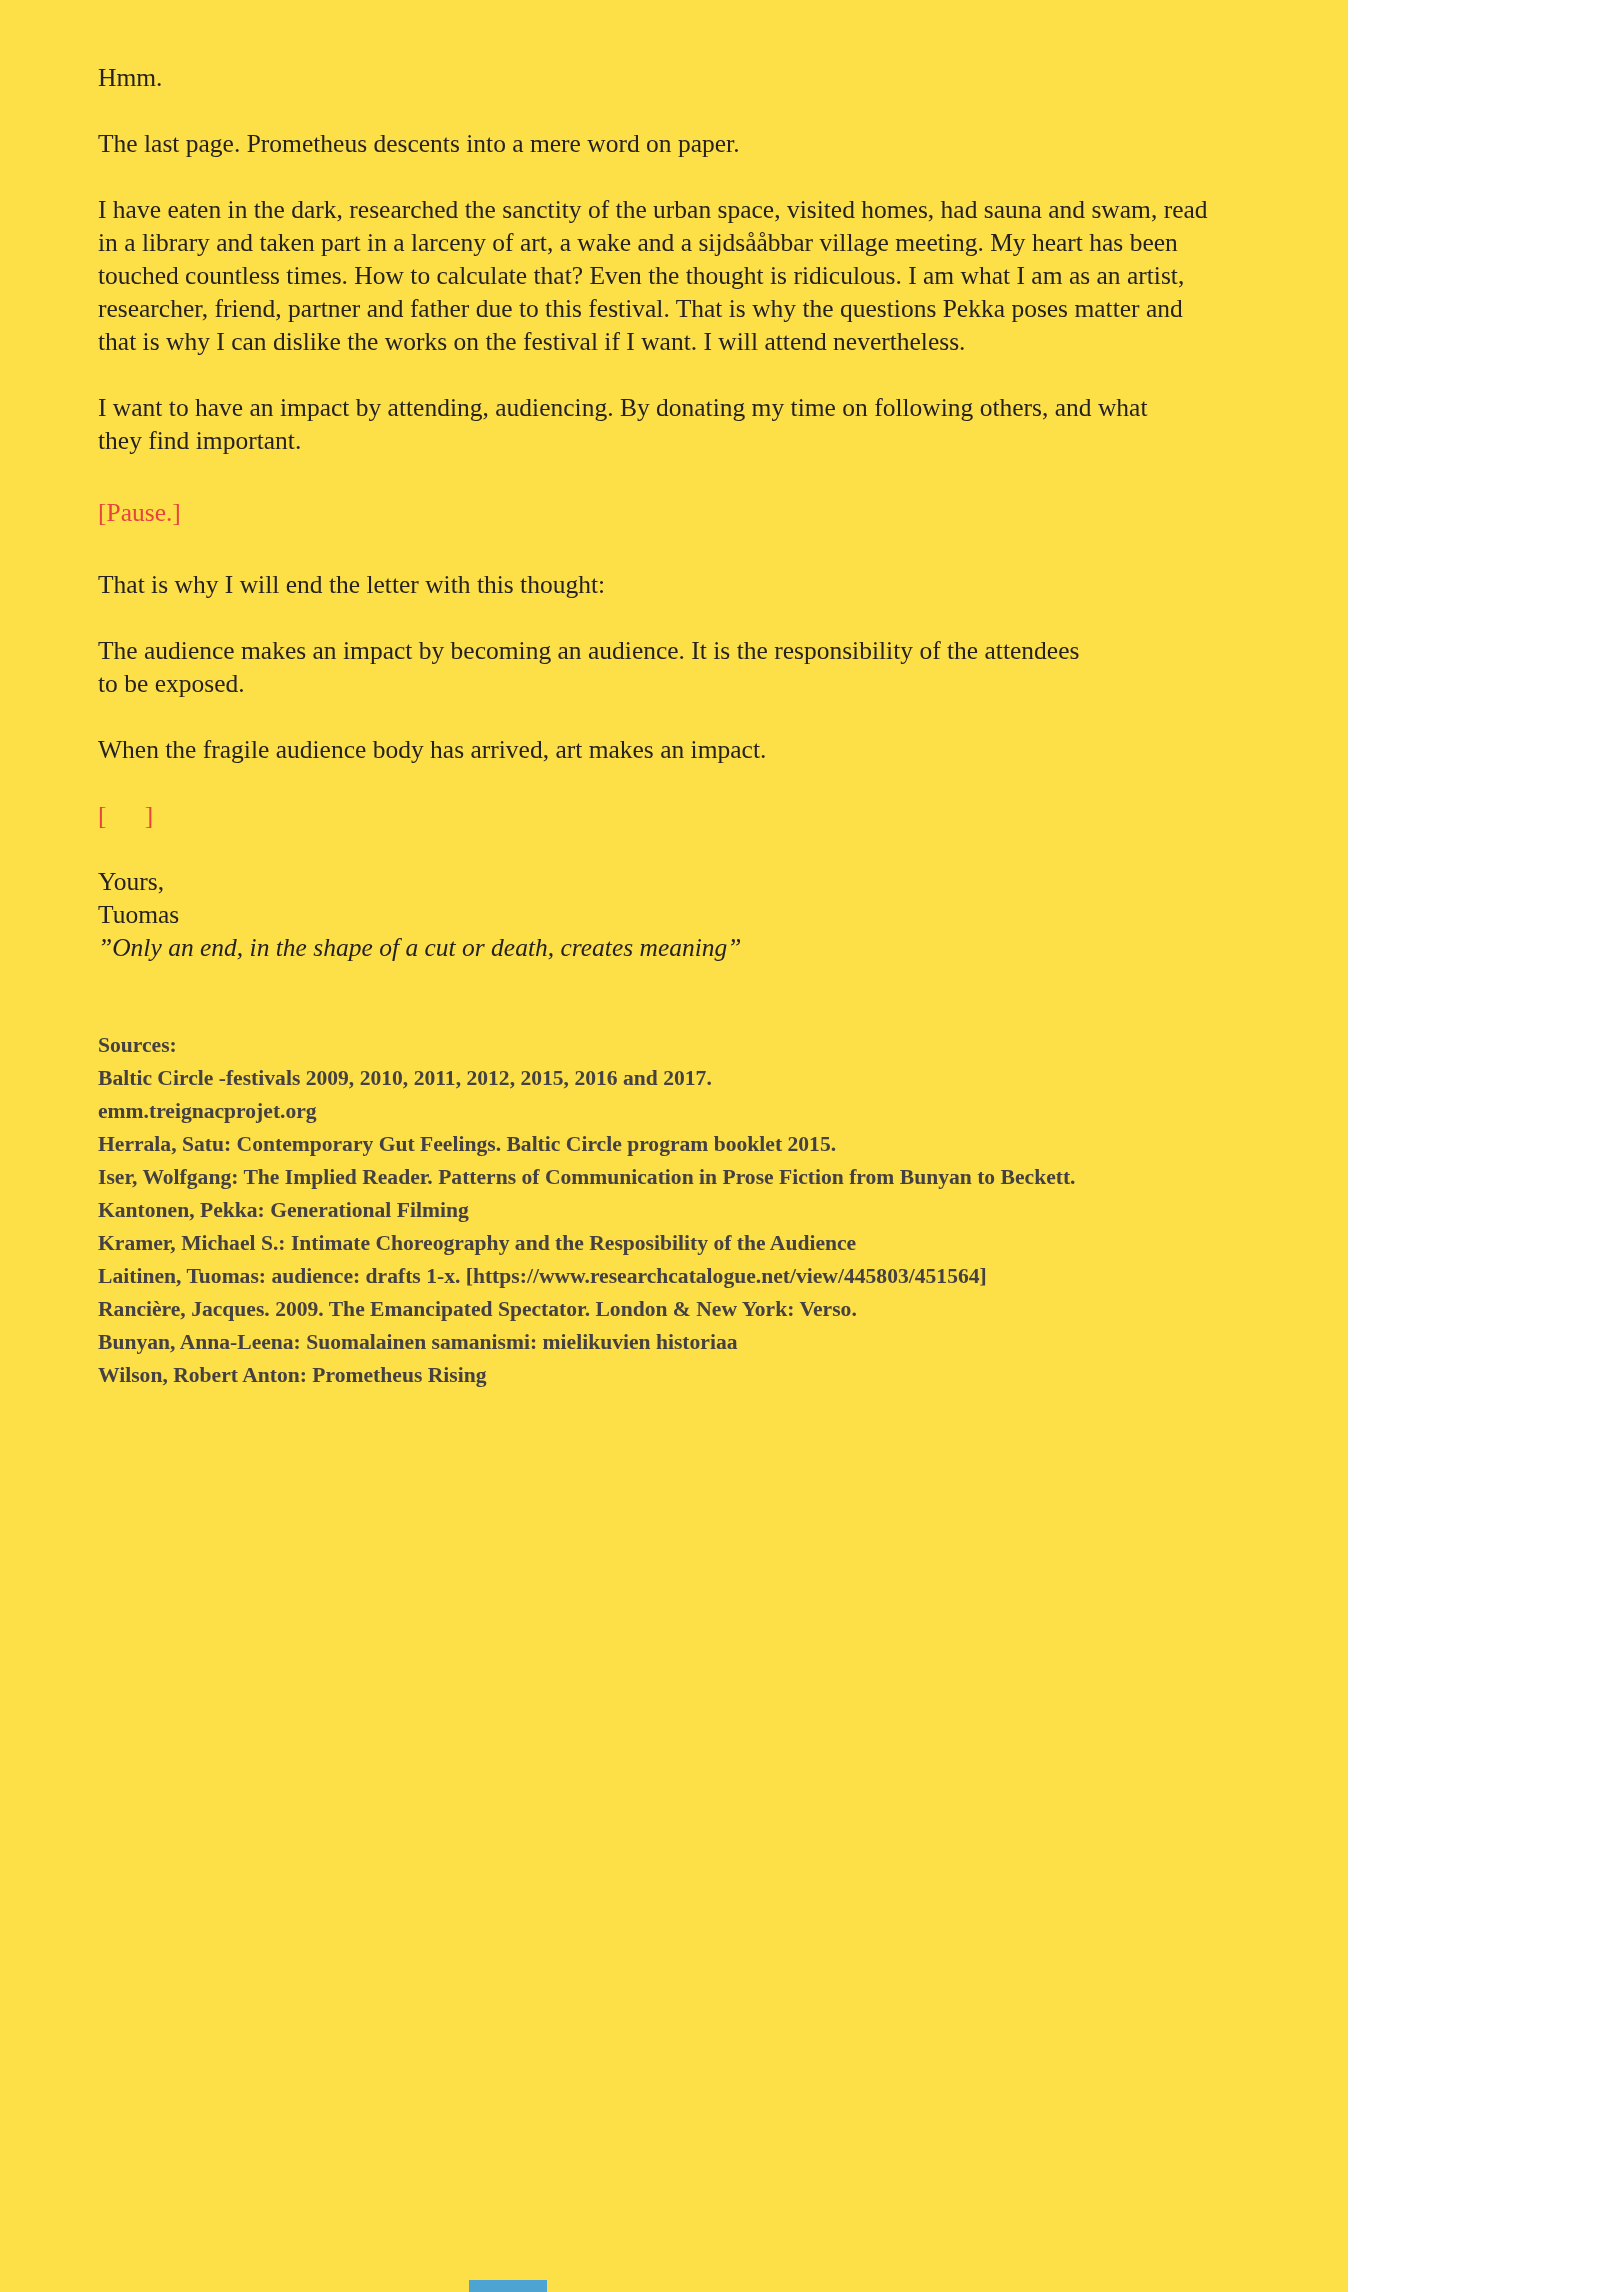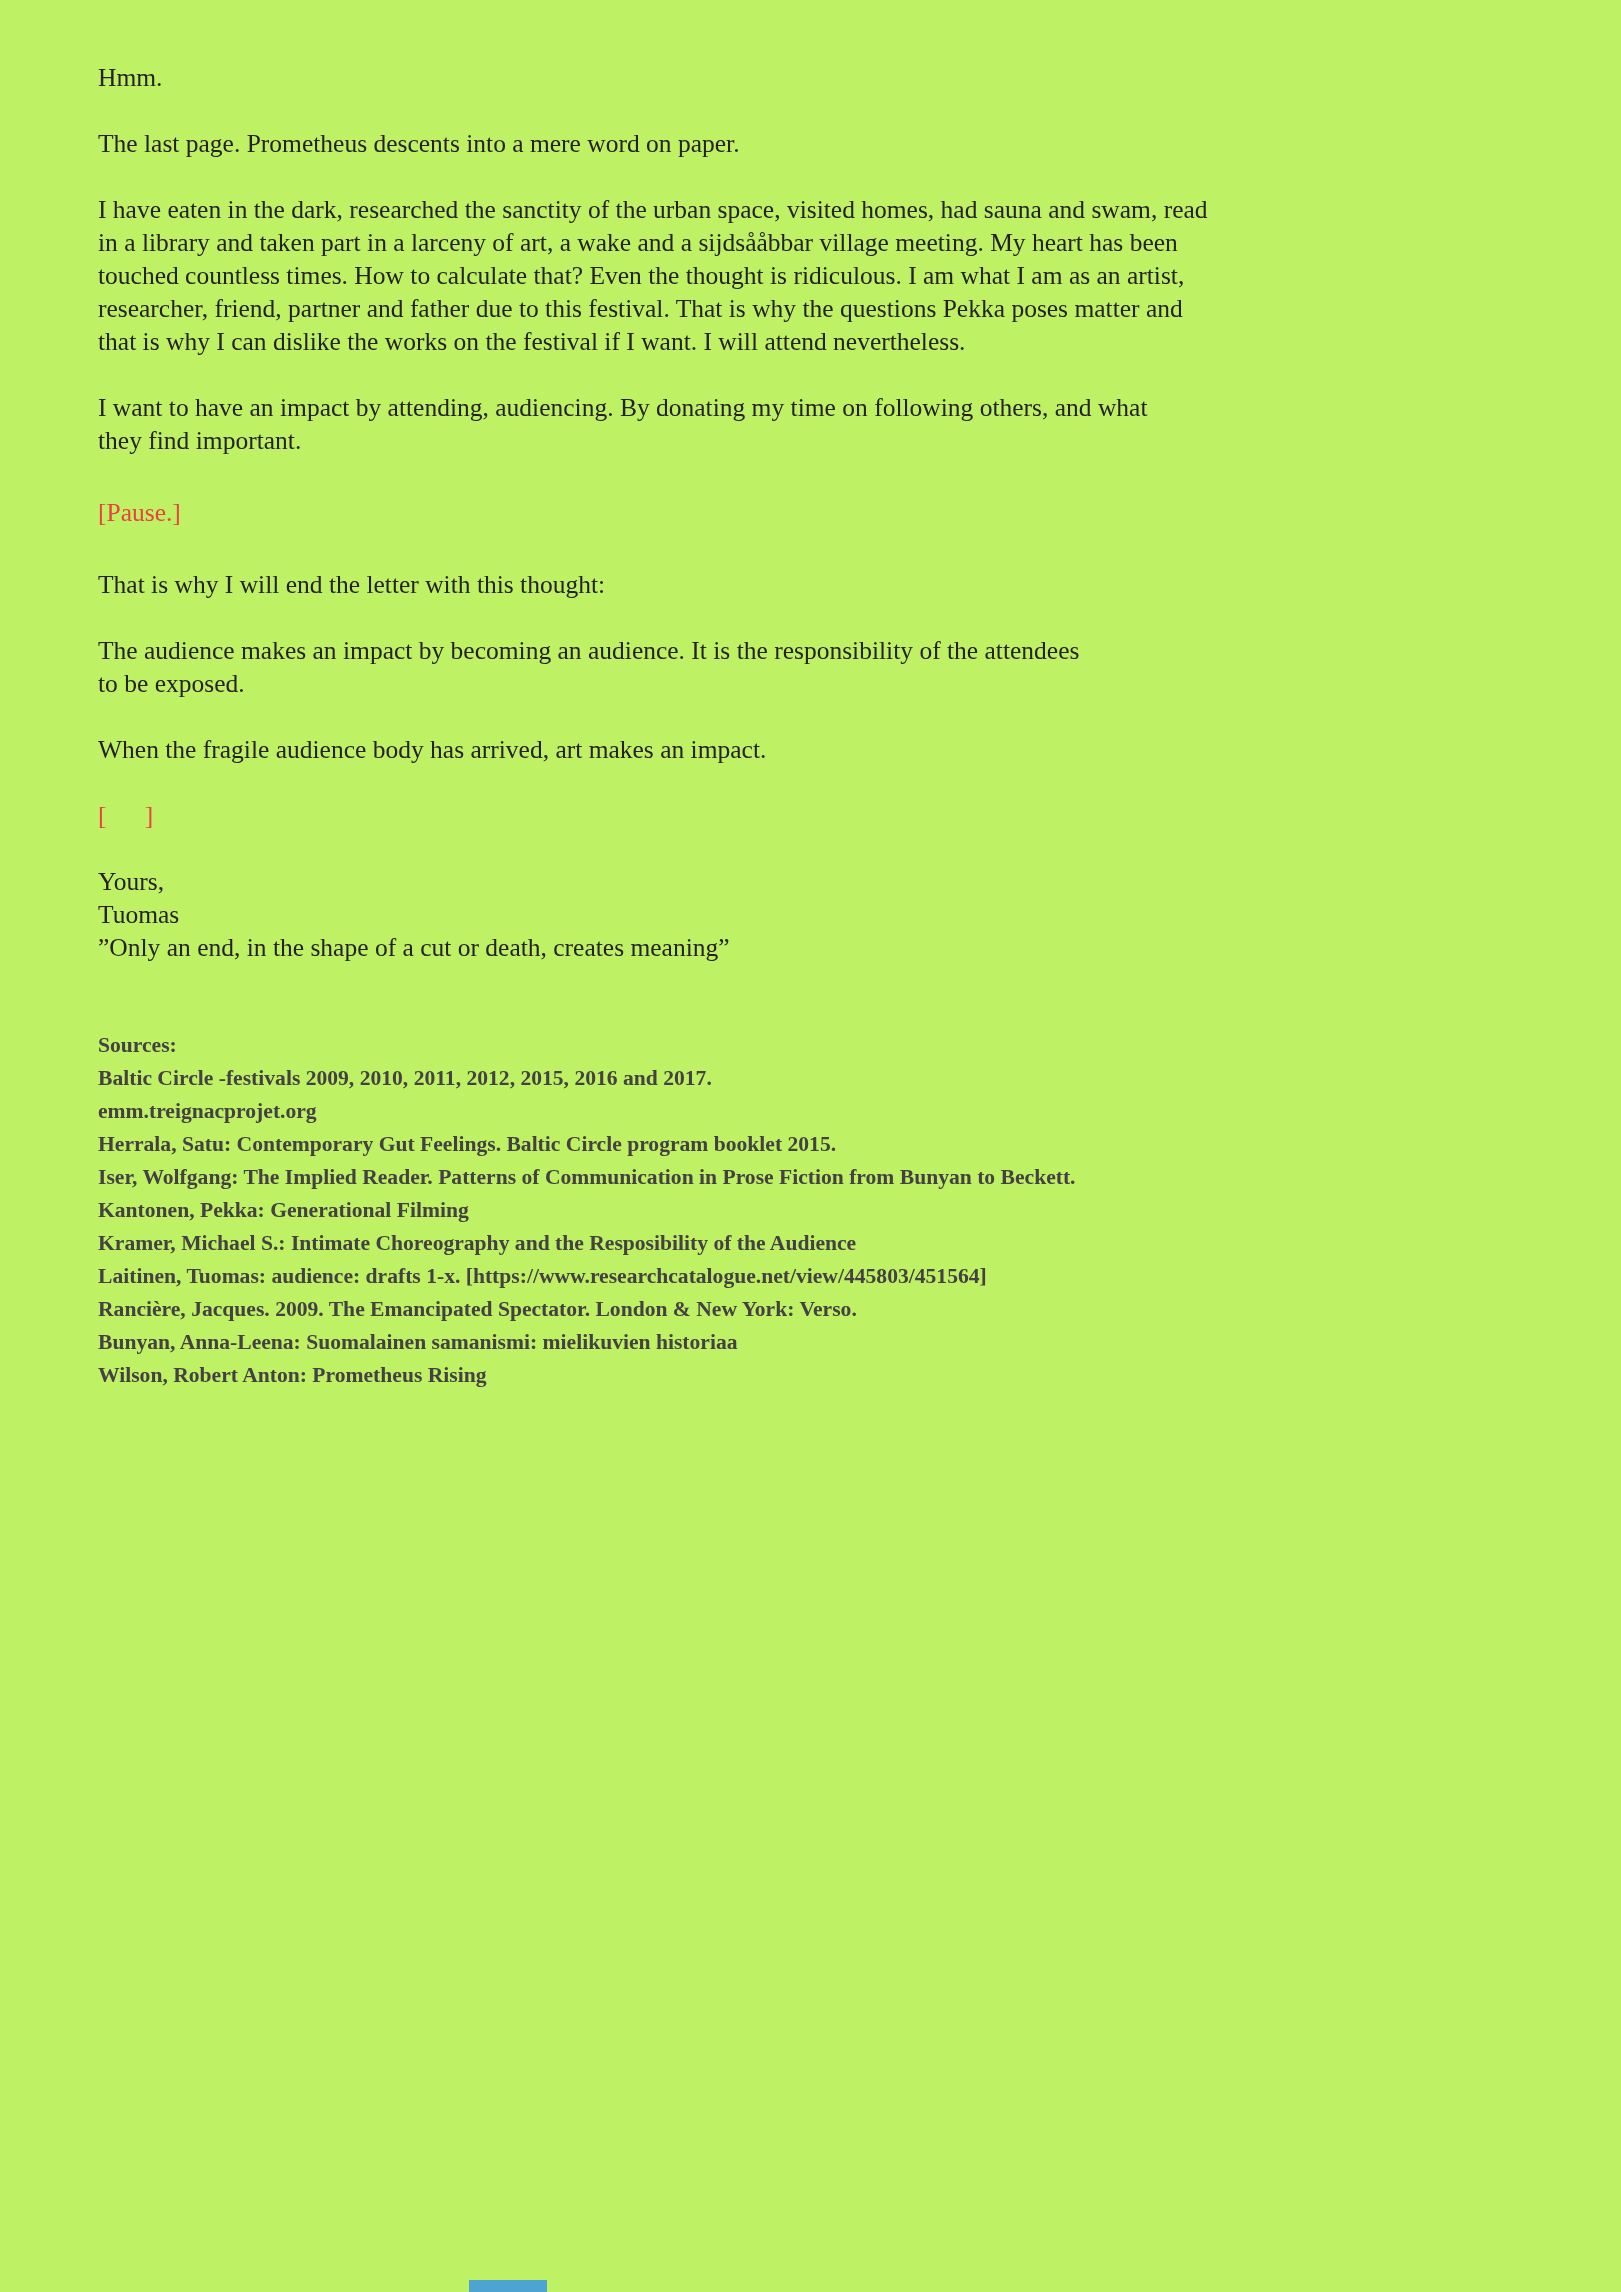--- a/index.html
+++ b/index.html
@@ -2,23 +2,23 @@
 <html><head>
 <meta charset="utf-8">
 <style>
   html, body {
     margin: 0;
     padding: 0;
     background: #ffffff;
   }
   .page {
     position: relative;
-    width: 1621px;
+    width: 1348px;
     height: 2293px;
-    background: #bef264;
+    background: #fde047;
     font-family: "Liberation Serif", "DejaVu Serif", serif;
     color: #262223;
     overflow: hidden;
   }
   .content {
     padding: 61px 118px 0 98px;
     font-size: 25.5px;
   }
   .para {
     margin: 0 0 33px 0;
@@ -31,20 +31,21 @@
   .pause {
     margin: 39px 0;
     line-height: 33px;
     font-weight: 400;
   }
   .bracket {
     white-space: pre;
     line-height: 33px;
   }
   .quote-line {
+    font-style: italic;
   }
   .sources {
     margin-top: 65px;
     font-size: 21.6px;
     color: #454142;
     font-weight: bold;
   }
   .sources .line {
     line-height: 33px;
     min-height: 33px;

